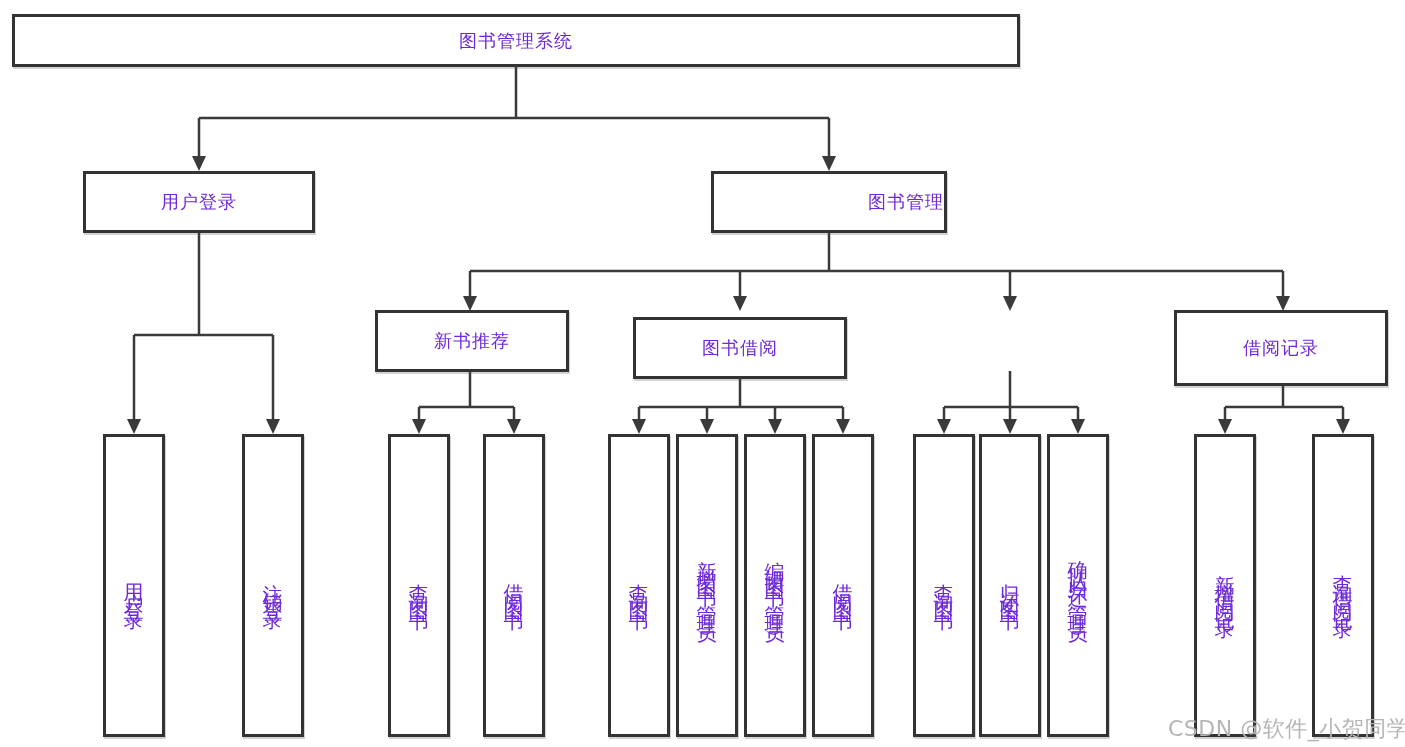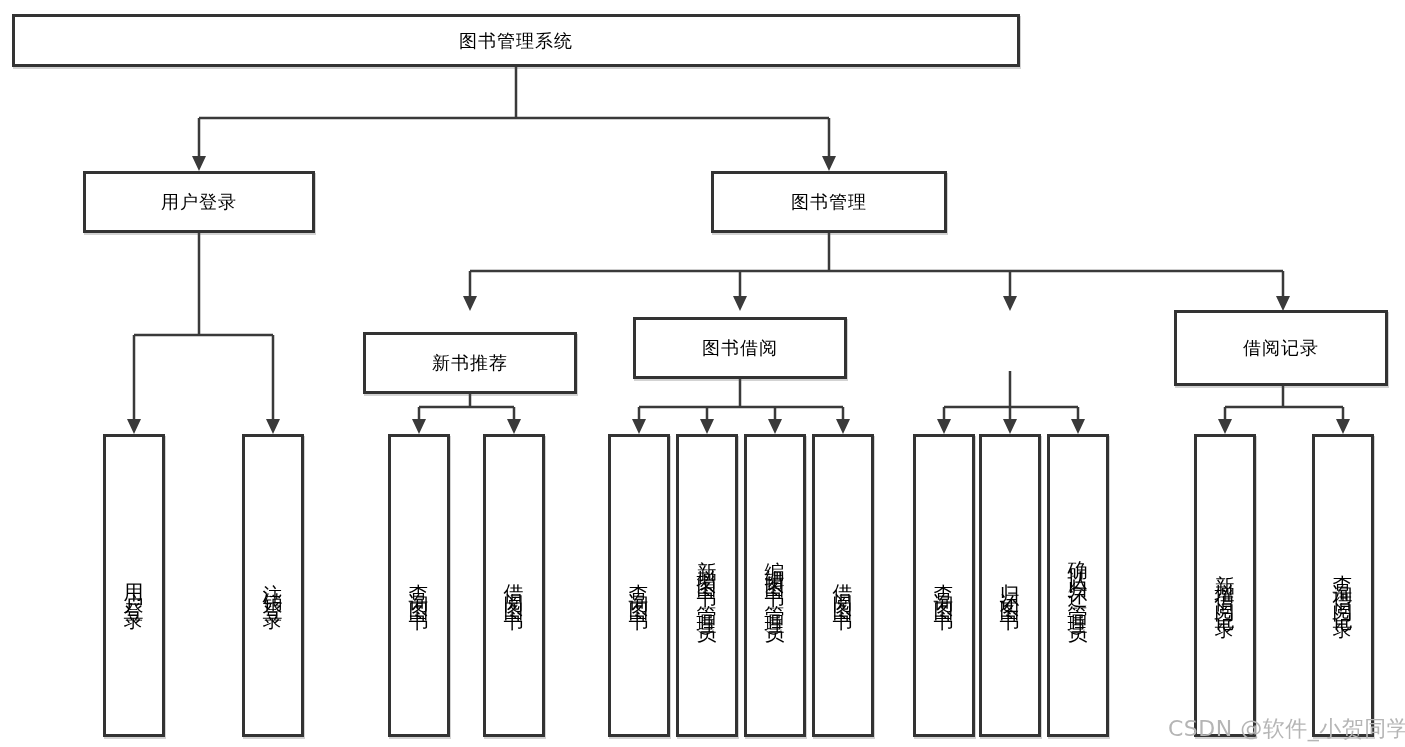--- a/index.html
+++ b/index.html
@@ -17,36 +17,36 @@
     width: 1405px; height: 747px;
   }
   .box {
     position: absolute;
     box-sizing: border-box;
     background: #ffffff;
     border: 3px solid #333333;
     display: flex;
     align-items: center;
     justify-content: center;
-    color: #000000;
+    color: #6d28d9;
     box-shadow: 1px 2px 0 rgba(80,80,80,0.25);
   }
   .h-label { font-size: 18px; letter-spacing: 1px; white-space: nowrap; }
   .leaf .v-label {
     writing-mode: vertical-rl;
     font-size: 20px;
     letter-spacing: 9px;
     line-height: 1;
     white-space: nowrap;
   }
   
   .n-root            { left:   12px; top:  14px; width: 1008px; height: 53px; }
   .n-l2-user         { left:   83px; top: 171px; width:  232px; height: 62px; }
-  .n-l2-book         { left:  711px; top: 171px; width:  236px; height: 62px; }
-  .n-l3-new          { left:  363px; top: 310px; width:  214px; height: 62px; margin-top: 22px; }
+  .n-l2-book         { left:  711px; top: 171px; width:  236px; height: 62px; justify-content: flex-end; }
+  .n-l3-new          { left:  375px; top: 310px; width:  194px; height: 62px; }
   .n-l3-borrow       { left:  633px; top: 317px; width:  214px; height: 62px; }
   .n-l3-current      { left:  903px; top: 310px; width:  214px; height: 62px; }
   .n-l3-record       { left: 1174px; top: 310px; width:  214px; height: 76px; }
   .leaf              { top: 434px; width: 62px; height: 303px; }
   .n-leaf-user-login     { left:  103px; }
   .n-leaf-logout         { left:  242px; }
   .n-leaf-new-query      { left:  388px; }
   .n-leaf-new-borrow     { left:  483px; }
   .n-leaf-borrow-query   { left:  608px; }
   .n-leaf-borrow-add     { left:  676px; }

